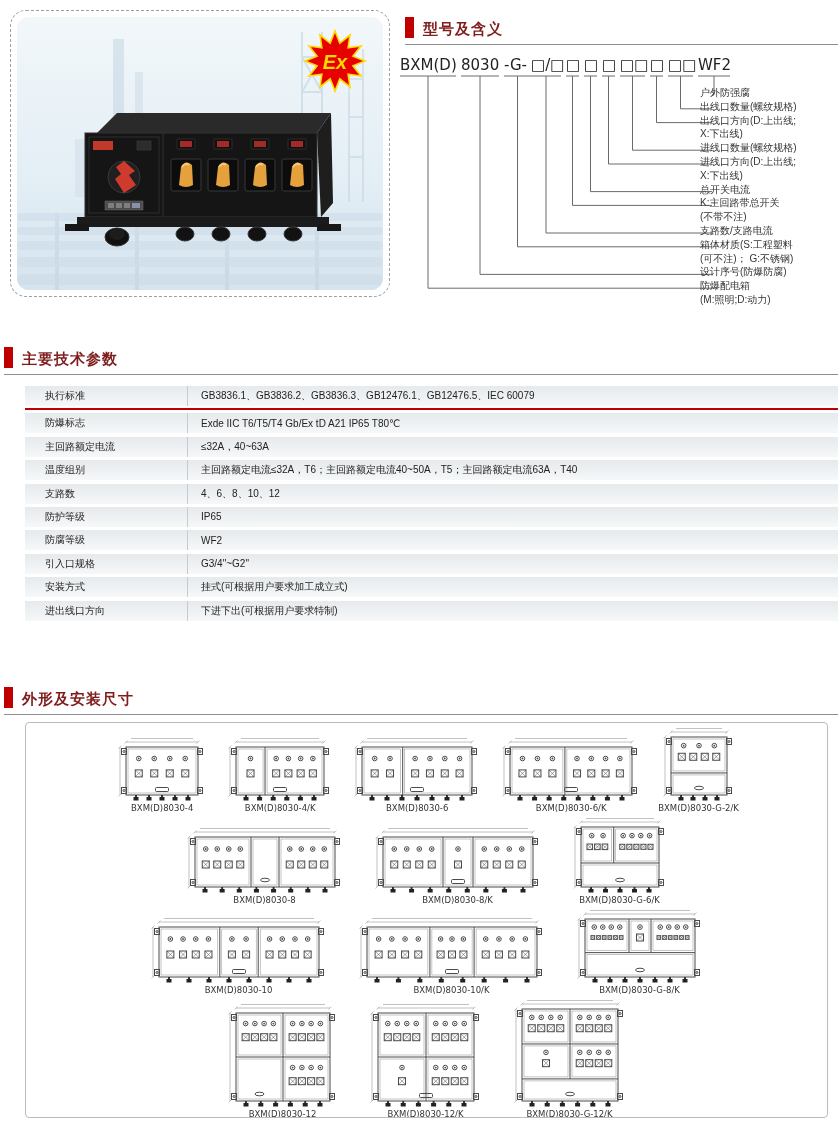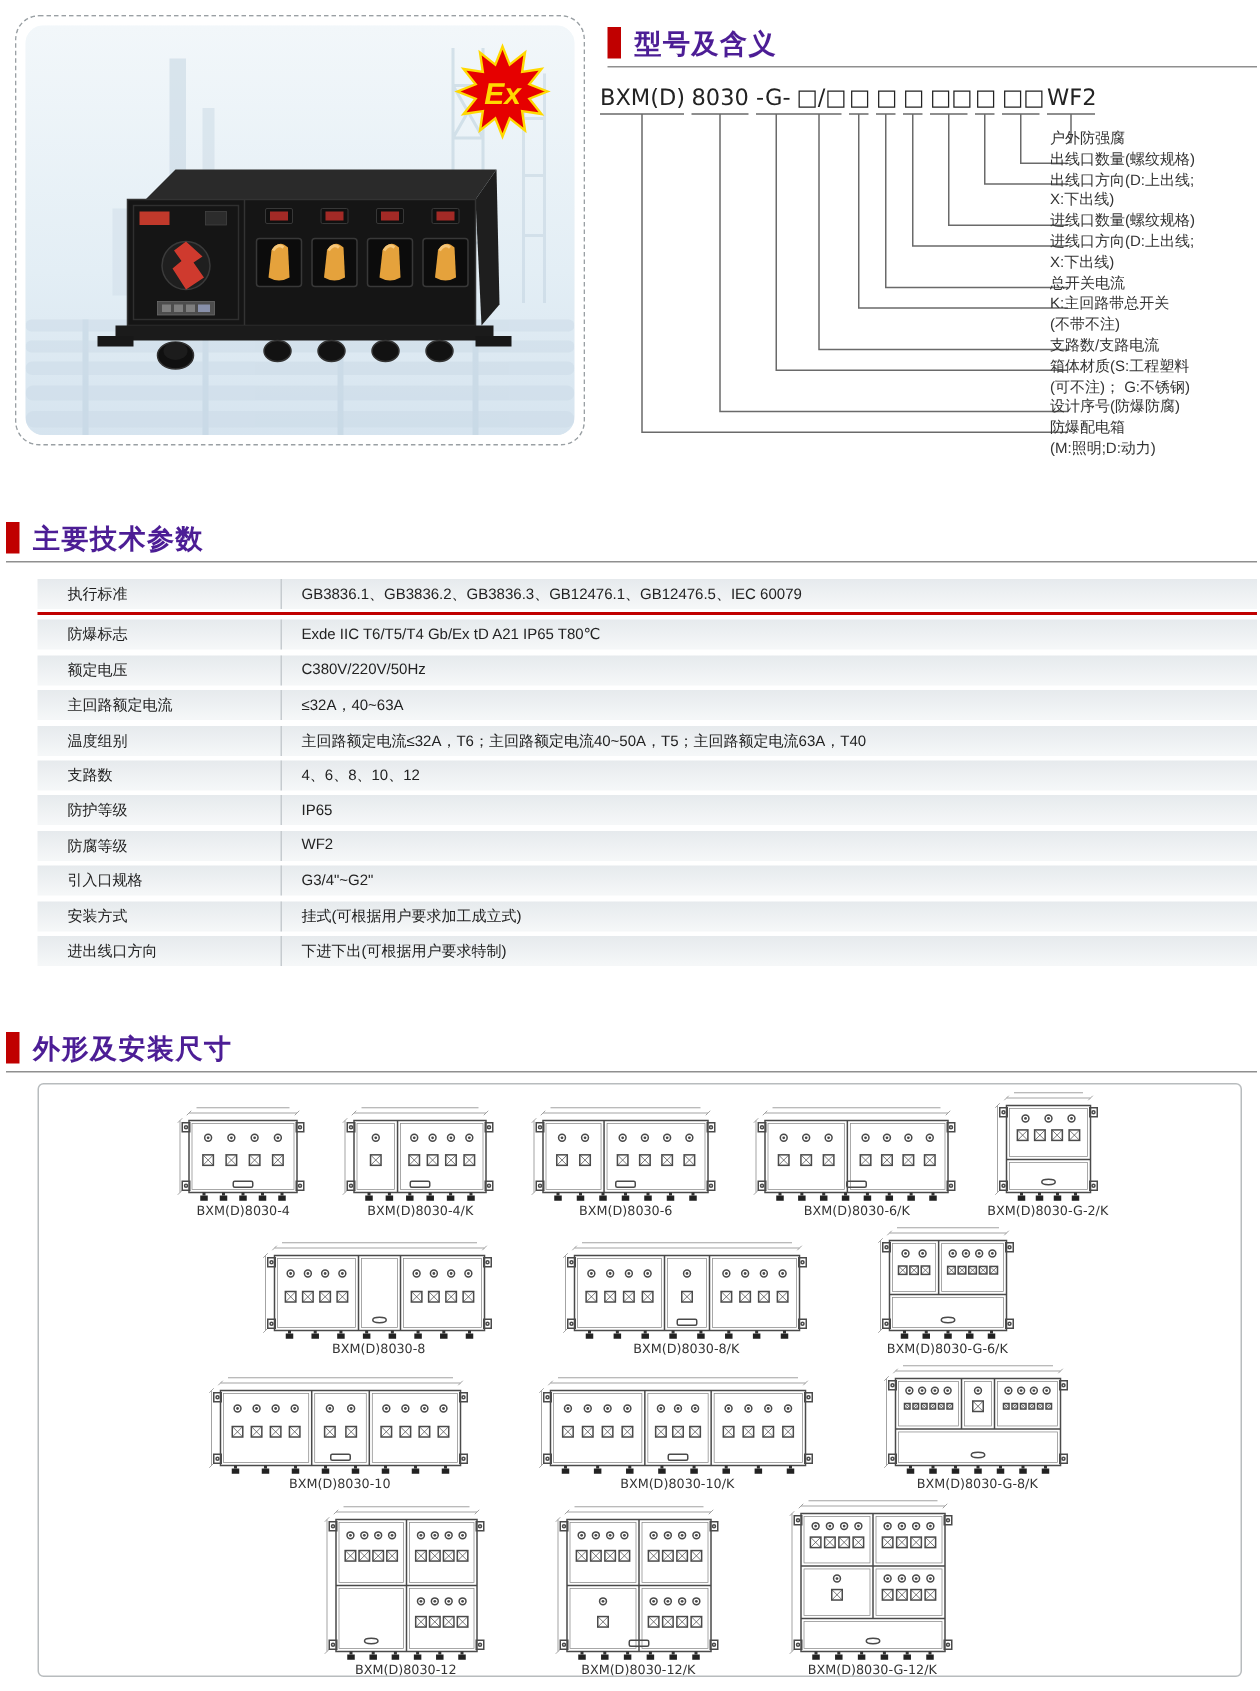--- a/index.html
+++ b/index.html
@@ -4,21 +4,21 @@
 <style>
   html,body{margin:0;padding:0;}
   body{
     width:840px;height:1127px;position:relative;background:#ffffff;
     font-family:"Liberation Sans","DejaVu Sans",sans-serif;color:#222;
     overflow:hidden;
   }
   
   .sec-header{position:absolute;height:34px;}
   .sec-bar{display:inline-block;width:9px;height:21px;background:#c00000;vertical-align:-4px;}
-  .sec-title{font-size:18px;font-weight:bold;color:#4c1d95;margin-left:9px;letter-spacing:1px;}
+  .sec-title{font-size:15px;font-weight:bold;color:#7f1d1d;margin-left:9px;letter-spacing:1px;}
   .sec-rule{position:absolute;left:0;right:0;top:27px;height:1px;background:#8f8f8f;}
 
   
   .photo-frame{
     position:absolute;left:10px;top:10px;width:380px;height:287px;
     border:1px dashed #9aa0a4;border-radius:16px;padding:6px;box-sizing:border-box;
   }
   .photo{
     width:366px;height:273px;border-radius:12px;overflow:hidden;
     background:linear-gradient(180deg,#f2f7fa,#dce8f1);
@@ -45,21 +45,21 @@
   .tvalue{flex:1;padding-left:13px;display:flex;align-items:center;}
   .accent-line{height:2px;background:#c00000;margin:-1.4px 0 3.4px 0;}
 
   
   #dims-panel{
     position:absolute;left:25px;top:722px;width:803px;height:396px;
     border:1px solid #b8bcbe;border-radius:4px;box-sizing:border-box;overflow:hidden;background:#fff;
   }
   .dim-row{display:flex;justify-content:center;align-items:flex-end;padding-top:2px;}
   .dim-row.r0{gap:14px;}
-  .dim-row.r1,.dim-row.r2,.dim-row.r3{gap:36px;}
+  .dim-row.r1,.dim-row.r2,.dim-row.r3{gap:24px;}
   figure{margin:0;display:flex;flex-direction:column;align-items:center;}
   figcaption{font-size:8.5px;line-height:10px;color:#333;margin-top:1px;font-family:"DejaVu Sans",sans-serif;}
 </style>
 </head>
 <body>
 
 <div class="photo-frame">
   <div class="photo">
     <svg width="366" height="273" viewBox="0 0 366 273">
       <defs>
@@ -197,24 +197,20 @@
 
 <div id="params-table">
   <div class="trow">
     <div class="tlabel">执行标准</div>
     <div class="tvalue">GB3836.1、GB3836.2、GB3836.3、GB12476.1、GB12476.5、IEC 60079</div>
   </div>
   <div class="accent-line"></div>
   <div class="trow">
     <div class="tlabel">防爆标志</div>
     <div class="tvalue">Exde IIC T6/T5/T4 Gb/Ex tD A21 IP65 T80℃</div>
-  </div>
-  <div class="trow">
-    <div class="tlabel">额定电压</div>
-    <div class="tvalue">C380V/220V/50Hz</div>
   </div>
   <div class="trow">
     <div class="tlabel">主回路额定电流</div>
     <div class="tvalue">≤32A，40~63A</div>
   </div>
   <div class="trow">
     <div class="tlabel">温度组别</div>
     <div class="tvalue">主回路额定电流≤32A，T6；主回路额定电流40~50A，T5；主回路额定电流63A，T40</div>
   </div>
   <div class="trow">

